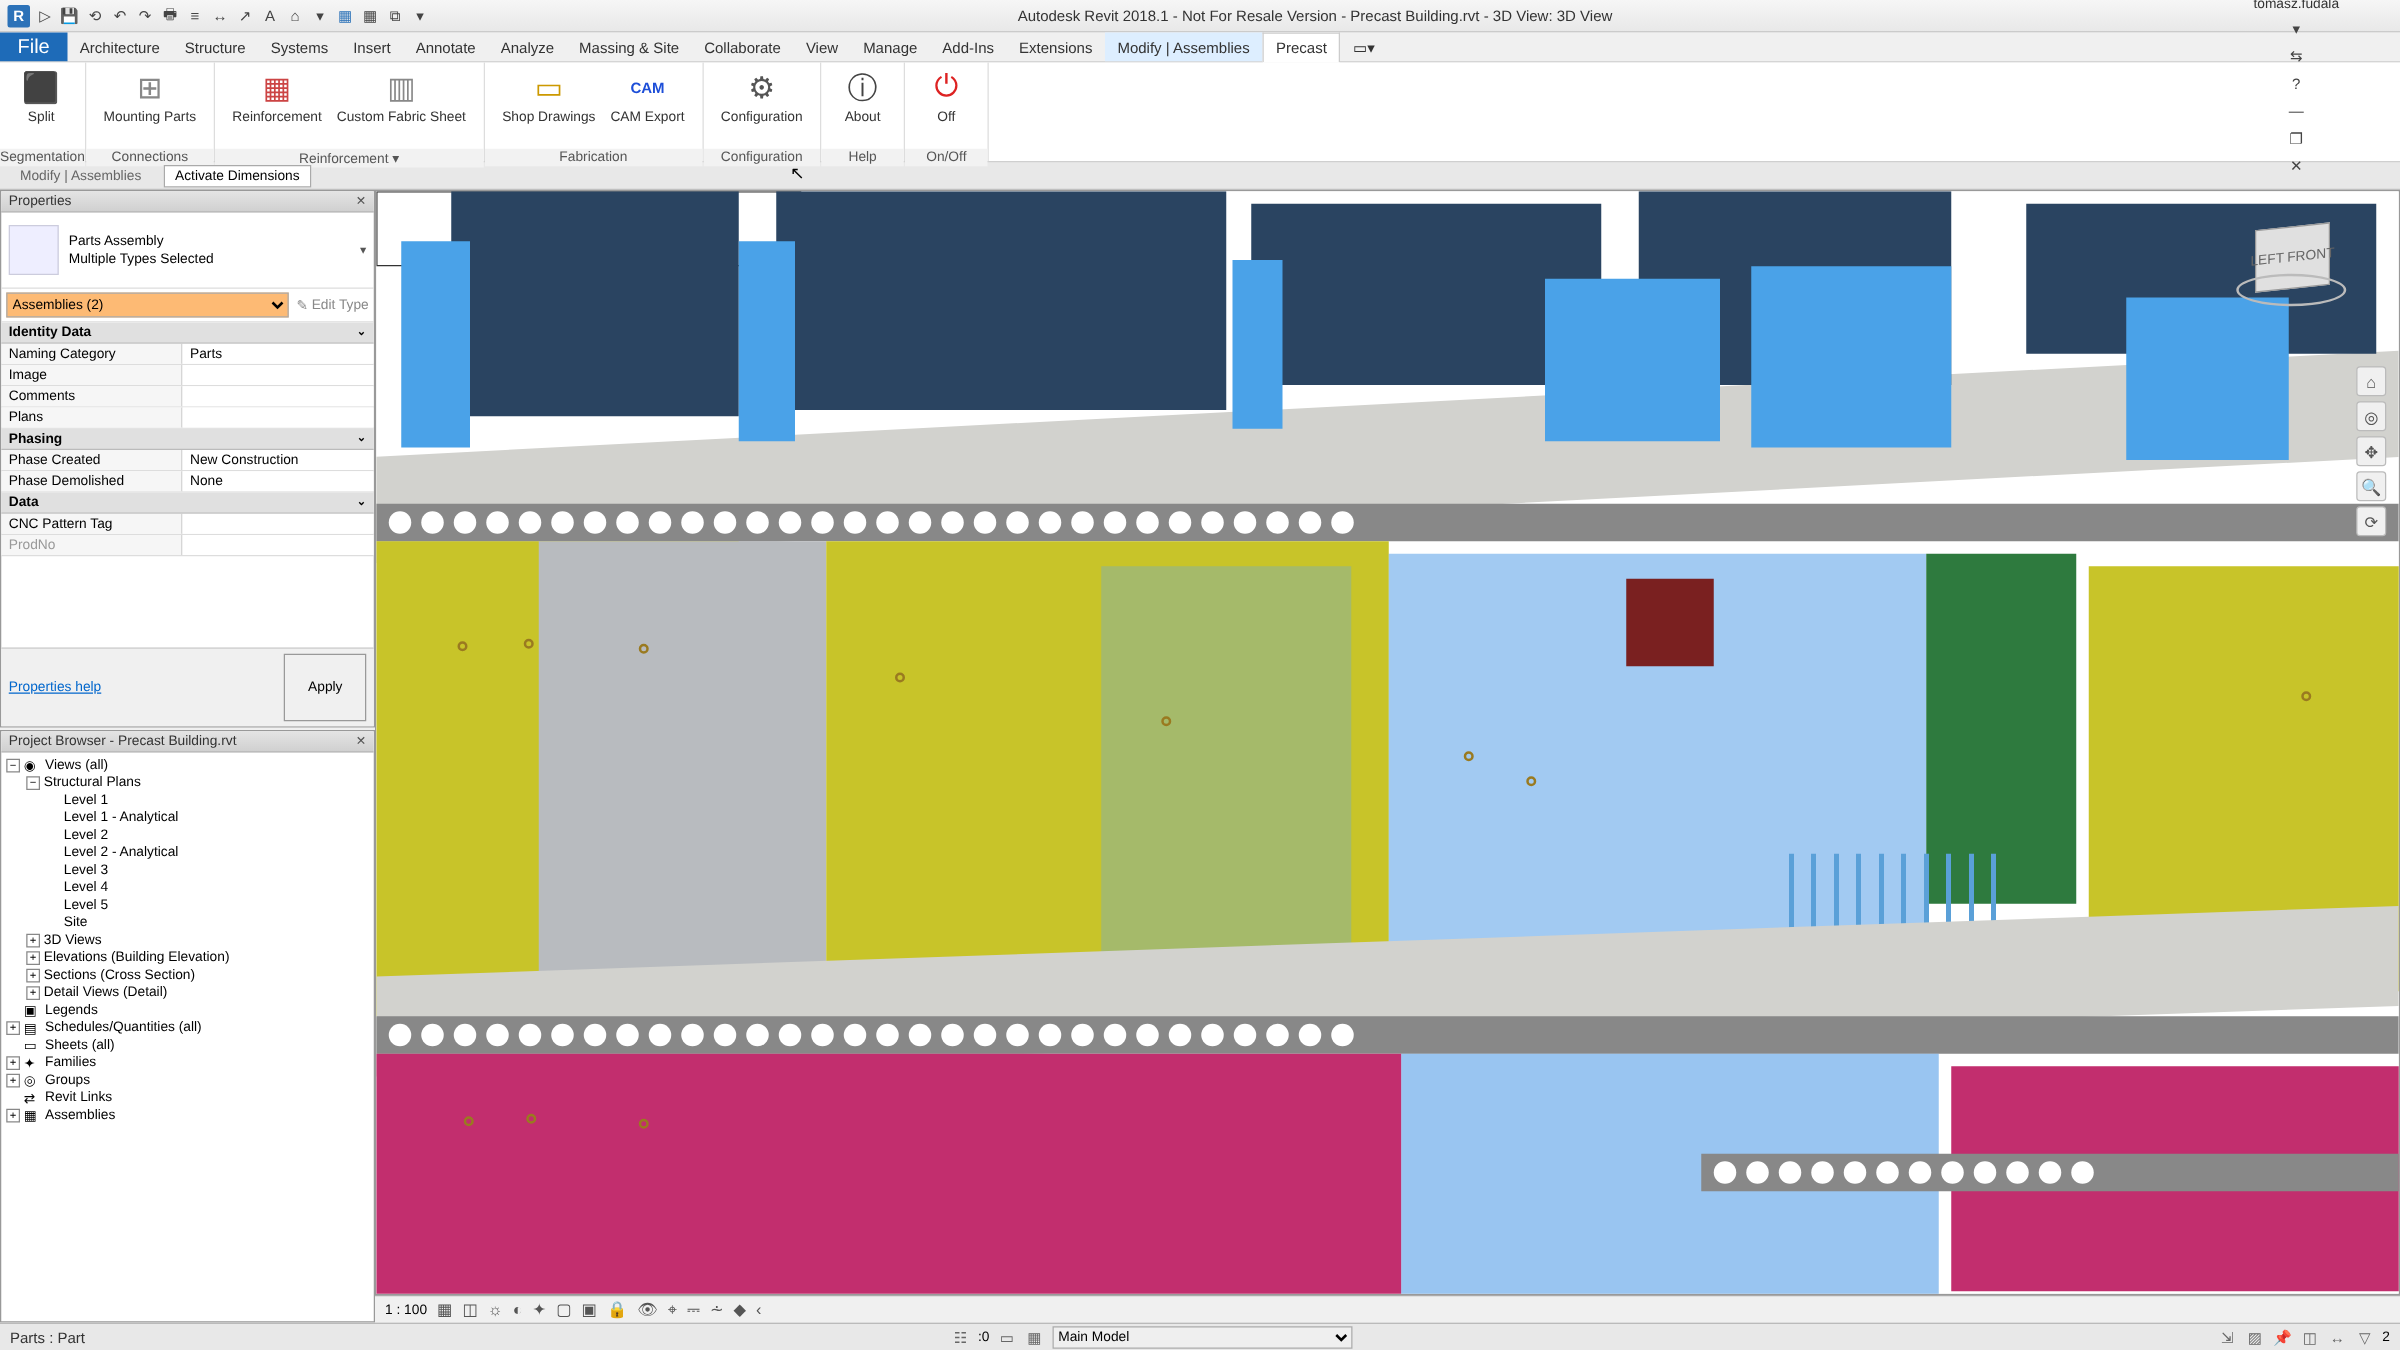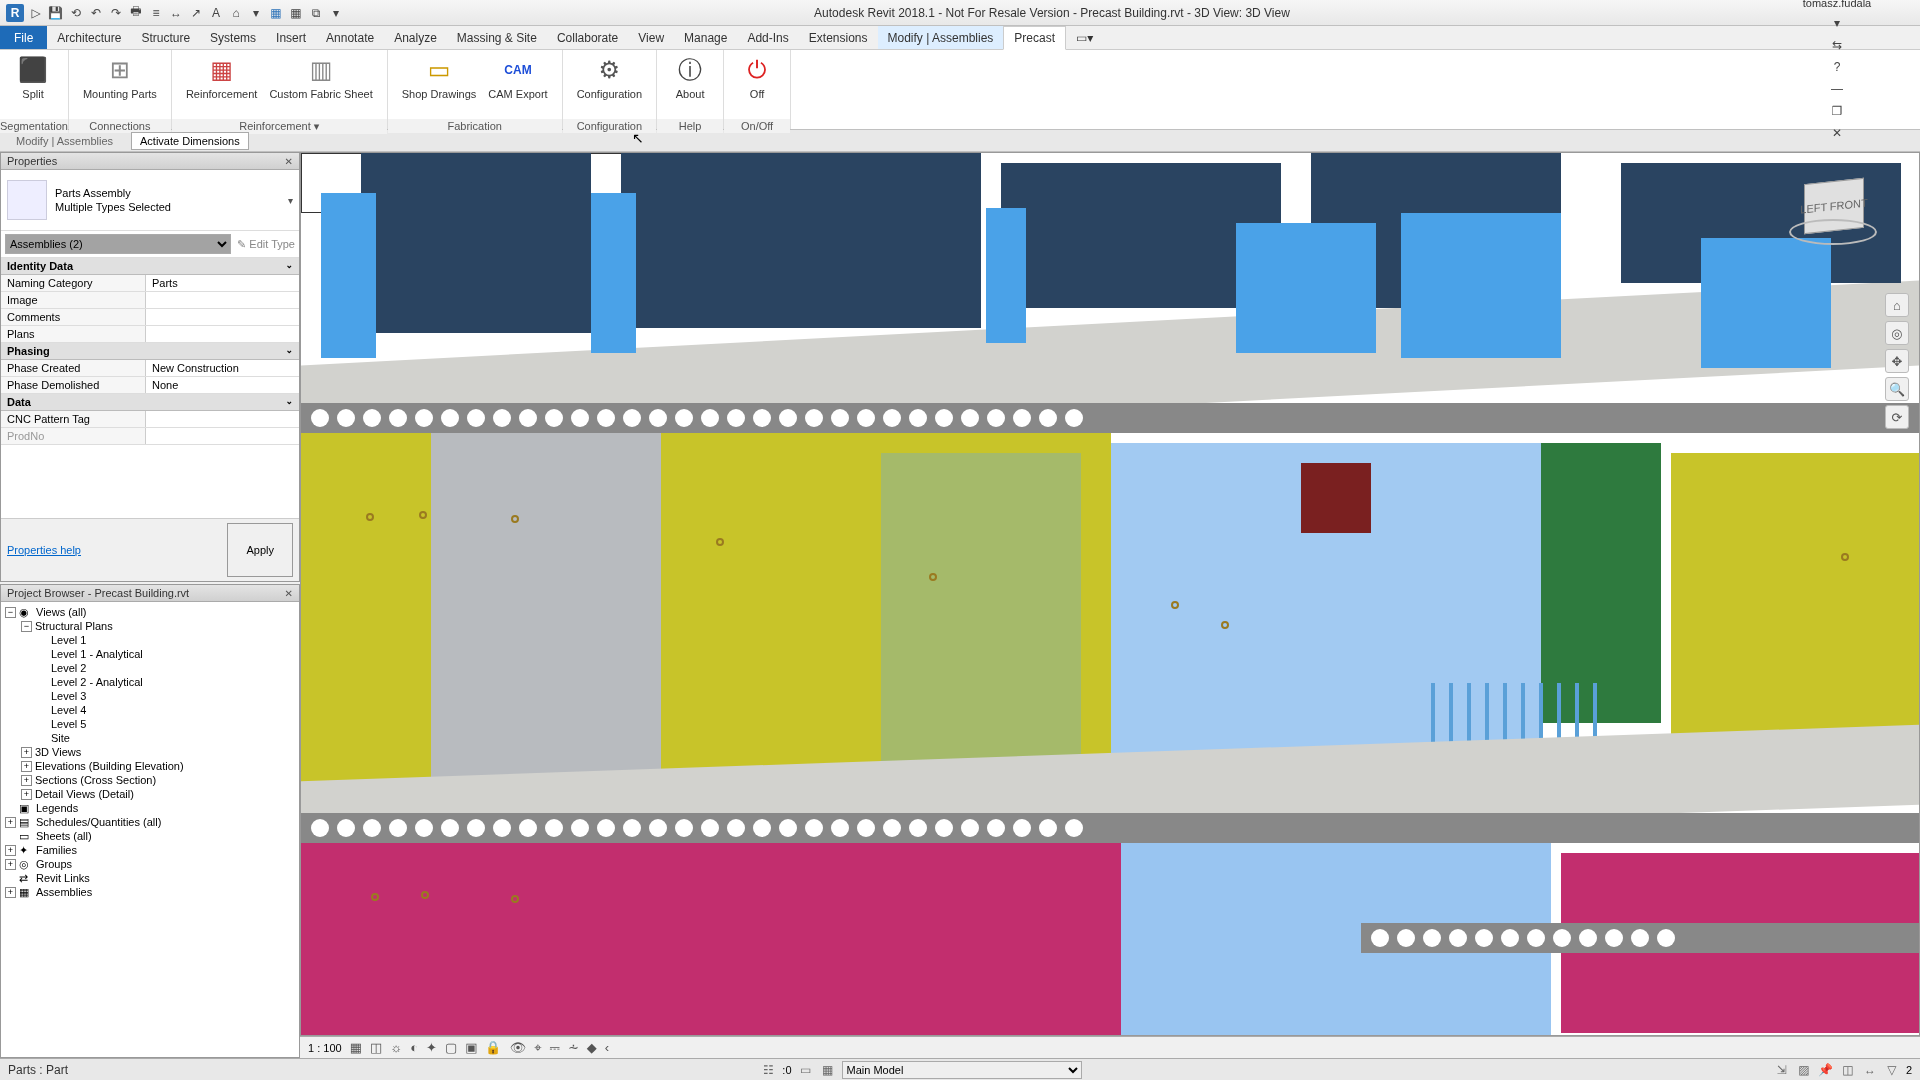--- a/index.html
+++ b/index.html
@@ -9,21 +9,21 @@
 .titlebar { height:26px; background:linear-gradient(#f6f6f6,#e8e8e8); display:flex; align-items:center; border-bottom:1px solid #c0c0c0; }
 .titlebar .left-tools { display:flex; align-items:center; gap:4px; padding:0 6px; }
 .titlebar .qat { width:16px; height:16px; display:flex; align-items:center; justify-content:center; font-size:12px; color:#444; cursor:pointer; }
 .titlebar .title { flex:1; text-align:center; color:#333; font-size:12px; }
 .titlebar .right-tools { display:flex; align-items:center; gap:6px; padding:0 8px;flex-direction:column; }
 .search-box { width:150px; height:18px; border:1px solid #aaa; background:#fff; padding:0 4px; font-size:11px; color:#888; }
 .app-logo { width:18px; height:18px; background:#2c72b8; color:#fff; display:flex; align-items:center; justify-content:center; font-weight:bold; border-radius:2px; font-size:12px; }
 
 
 .menubar { height:24px; background:#f0f0f0; display:flex; border-bottom:1px solid #ccc; }
-.menubar .file-tab { background:#1e6bb8; color:#fff; padding:4px 14px; display:flex; align-items:center; cursor:pointer; font-size:12px; }
+.menubar .file-tab { background:#1e6bb8; color:#fff; padding:4px 14px; display:flex; align-items:center; cursor:pointer; font-size:16px; }
 .menubar .tab { padding:4px 10px; color:#333; cursor:pointer; font-size:12px; display:flex; align-items:center; }
 .menubar .tab.active { background:#fff; border:1px solid #ccc; border-bottom:1px solid #fff; margin-bottom:-1px; }
 
 
 .ribbon { height:80px; background:#fff; display:flex; border-bottom:1px solid #c0c0c0; }
 .ribbon-group { display:flex; flex-direction:column; border-right:1px solid #ddd; padding:2px 8px; }
 .ribbon-group .buttons { display:flex; gap:0; flex:1; align-items:flex-start; }
 .ribbon-btn { display:flex; flex-direction:column; align-items:center; justify-content:flex-start; padding:2px 6px; cursor:pointer; min-width:50px; }
 .ribbon-btn .ico { width:32px; height:32px; display:flex; align-items:center; justify-content:center; font-size:24px; }
 .ribbon-btn .lbl { font-size:11px; text-align:center; color:#333; line-height:1.1; margin-top:2px; }
@@ -41,21 +41,21 @@
 
 
 .palette { border:1px solid #999; background:#fff; display:flex; flex-direction:column; }
 .palette-header { background:linear-gradient(#e4e4e4,#d0d0d0); padding:2px 6px; font-size:11px; color:#333; display:flex; justify-content:space-between; align-items:center; border-bottom:1px solid #aaa; }
 .palette-header .x { cursor:pointer; font-size:10px; color:#555; }
 .type-sel { display:flex; align-items:center; padding:10px 6px; gap:8px; border-bottom:1px solid #ddd; }
 .type-sel .type-ico { width:40px; height:40px; background:#eef; border:1px solid #ccd; }
 .type-sel .type-txt { flex:1; font-size:11px; line-height:1.3; }
 .type-sel .dd { font-size:10px; color:#555; }
 .filter-row { display:flex; padding:3px 4px; gap:6px; align-items:center; border-bottom:1px solid #ddd; }
-.filter-row select { flex:1; height:20px; border:1px solid #aaa; font-size:11px; background:#a3a3a3; }
+.filter-row select { flex:1; height:20px; border:1px solid #aaa; font-size:11px; background:#fdba74; }
 .filter-row .edit-type { font-size:11px; color:#888; display:flex; align-items:center; gap:3px; }
 .props-grid { flex:1; overflow:auto; }
 .prop-section { background:#e0e0e0; padding:2px 6px; font-weight:bold; border-bottom:1px solid #bbb; display:flex; justify-content:space-between; }
 .prop-section .exp { font-size:9px; }
 .prop-row { display:flex; border-bottom:1px solid #ddd; }
 .prop-row .k { width:145px; padding:2px 6px; background:#f6f6f6; border-right:1px solid #ccc; }
 .prop-row .v { flex:1; padding:2px 6px; background:#fff; }
 .prop-row.disabled .k,.prop-row.disabled .v { color:#999; }
 .props-footer { display:flex; justify-content:space-between; align-items:center; padding:4px 6px; border-top:1px solid #ccc; background:#f0f0f0; }
 .props-footer a { color:#0066cc; text-decoration:underline; cursor:pointer; }

